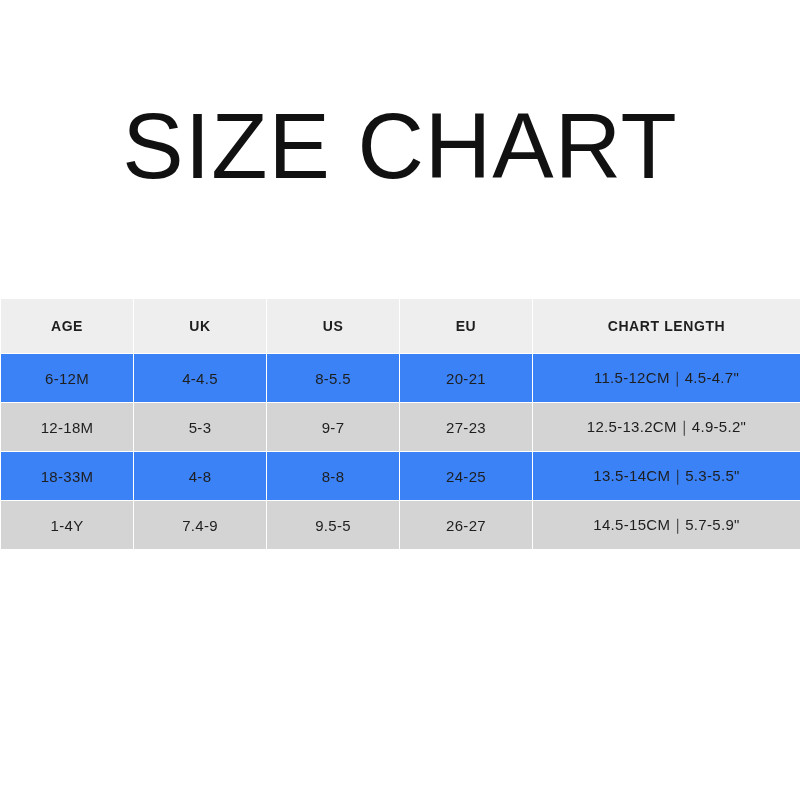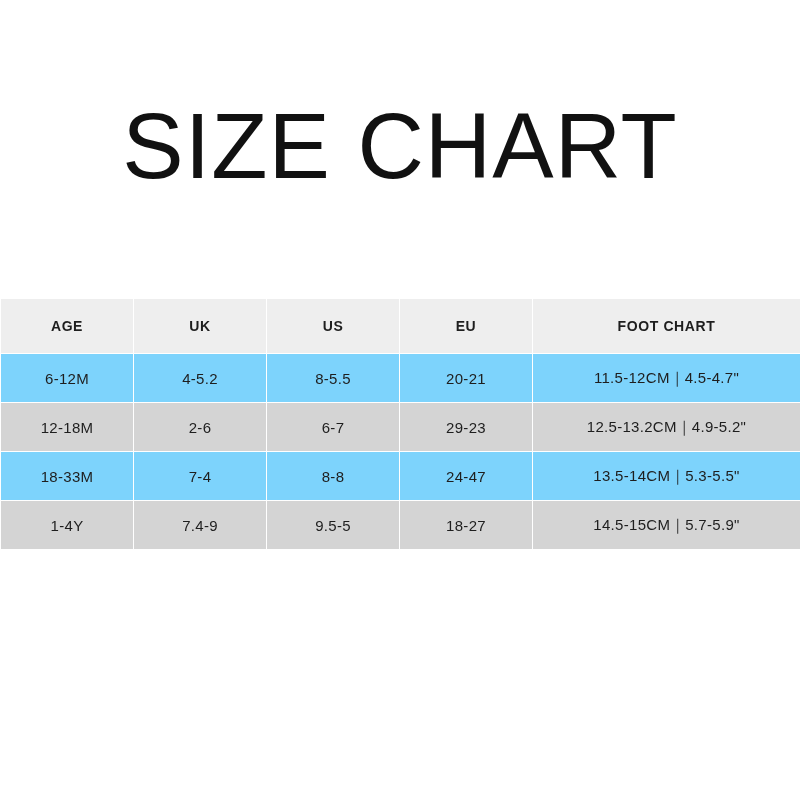--- a/index.html
+++ b/index.html
@@ -56,21 +56,21 @@
     padding: 0;
   }
   table.size-chart thead th {
     background: #eeeeee;
     height: 54px;
     font-weight: 700;
     letter-spacing: 0.6px;
     font-size: 14px;
   }
   table.size-chart tbody td {
-    background: #7dd3fc;
+    background: #3b82f6;
     height: 48px;
     font-weight: 400;
     letter-spacing: 0.3px;
   }
   table.size-chart tbody tr:nth-child(even) td {
     background: #d4d4d4;
   }
   col.c-age { width: 133px; }
   col.c-uk { width: 133px; }
   col.c-us { width: 133px; }
@@ -92,49 +92,49 @@
         <col class="c-us">
         <col class="c-eu">
         <col class="c-foot">
       </colgroup>
       <thead>
         <tr>
           <th>AGE</th>
           <th>UK</th>
           <th>US</th>
           <th>EU</th>
-          <th>FOOT CHART</th>
+          <th>CHART LENGTH</th>
         </tr>
       </thead>
       <tbody>
         <tr>
           <td>6-12M</td>
-          <td>4-5.2</td>
+          <td>4-4.5</td>
           <td>8-5.5</td>
           <td>20-21</td>
           <td>11.5-12CM｜4.5-4.7"</td>
         </tr>
         <tr>
           <td>12-18M</td>
-          <td>2-6</td>
-          <td>6-7</td>
-          <td>29-23</td>
+          <td>5-3</td>
+          <td>9-7</td>
+          <td>27-23</td>
           <td>12.5-13.2CM｜4.9-5.2"</td>
         </tr>
         <tr>
           <td>18-33M</td>
-          <td>7-4</td>
+          <td>4-8</td>
           <td>8-8</td>
-          <td>24-47</td>
+          <td>24-25</td>
           <td>13.5-14CM｜5.3-5.5"</td>
         </tr>
         <tr>
           <td>1-4Y</td>
           <td>7.4-9</td>
           <td>9.5-5</td>
-          <td>18-27</td>
+          <td>26-27</td>
           <td>14.5-15CM｜5.7-5.9"</td>
         </tr>
       </tbody>
     </table>
   </div>
 
 </div>
 
 </body></html>

